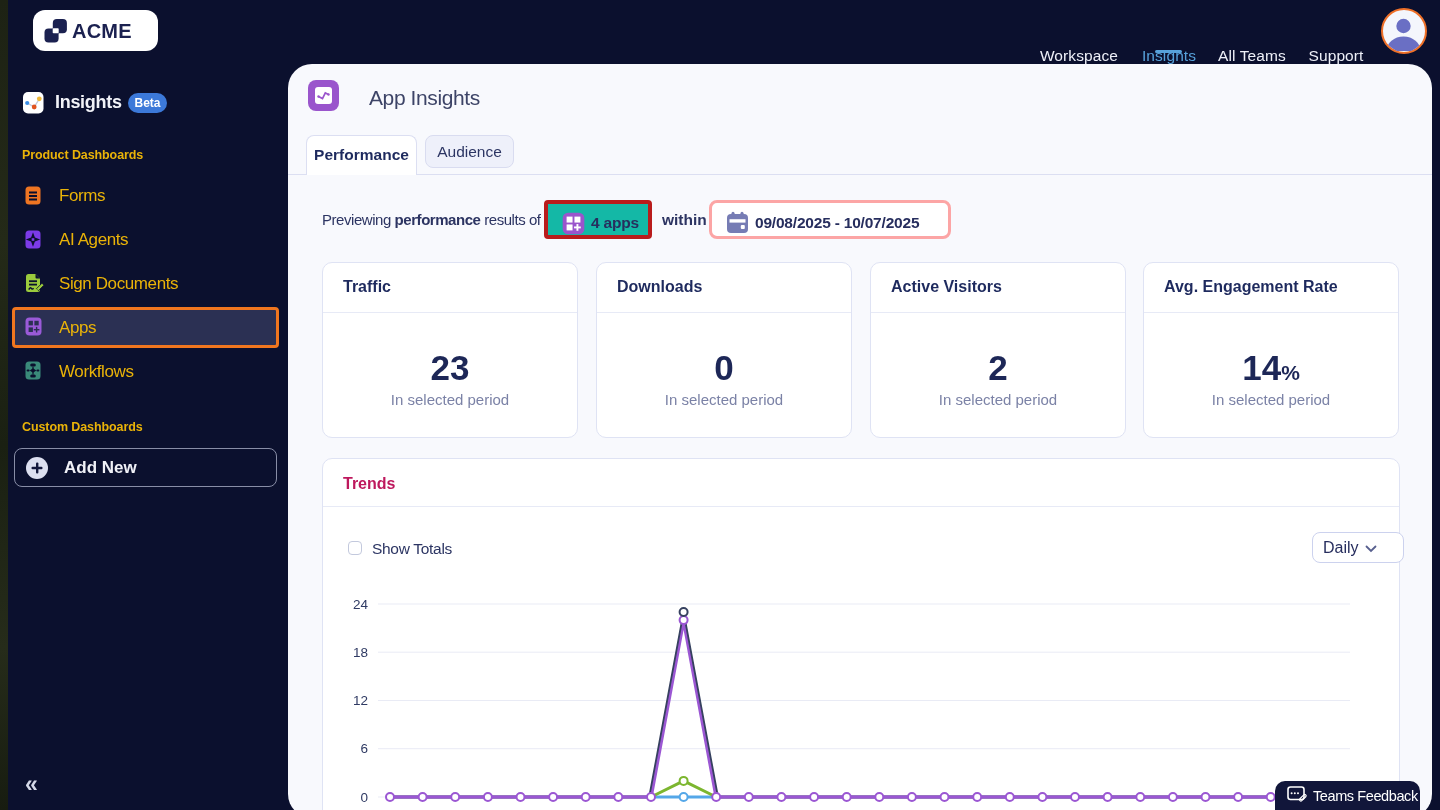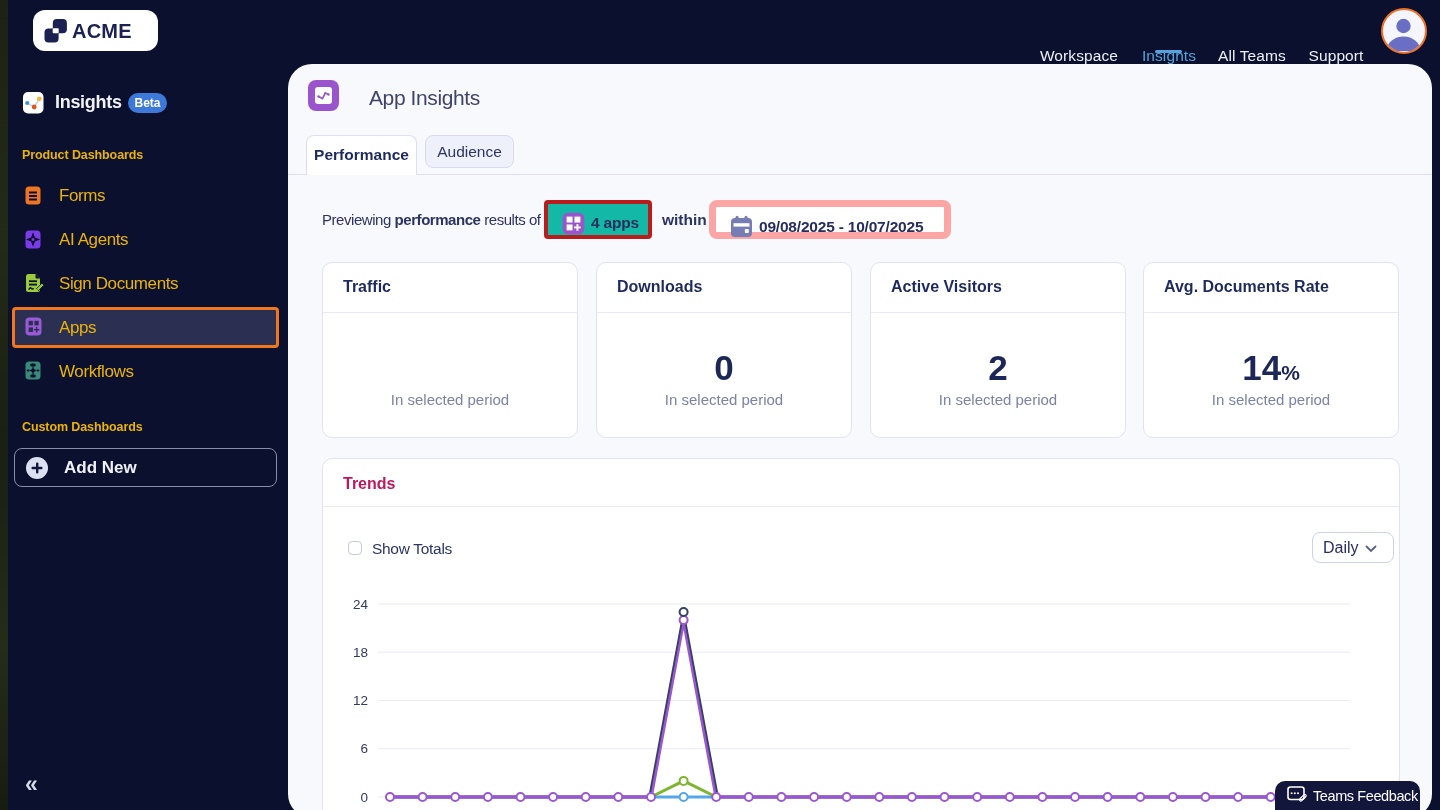--- a/index.html
+++ b/index.html
@@ -48,41 +48,41 @@
   #tab-aud { position:absolute; left:137px; top:71px; width:89px; height:33px; background:#eef0fa;
     border:1px solid #d9dcf0; border-radius:8px; font-size:15.5px; color:#2c3563; text-align:center; line-height:31px; }
 
   
   #prevrow { position:absolute; left:34px; top:136px; font-size:15px; color:#2c3462; line-height:39px; letter-spacing:-0.45px; }
   #btn-apps { position:absolute; left:256px; top:136px; width:108px; height:39px; background:#14b8a6;
     border:4px solid #b91c1c; border-radius:4px; }
   #btn-apps .t { position:absolute; left:43px; top:10px; font-size:15.5px; font-weight:bold; color:#272e5e; letter-spacing:-0.2px; }
   #within { position:absolute; left:374px; top:147px; font-size:15.5px; font-weight:bold; color:#2c3462; }
   #btn-date { position:absolute; left:421px; top:136px; width:242px; height:39px; background:#fff;
-    border:7px solid #fca5a5; border-radius:8px; }
+    border:3px solid #fca5a5; border-radius:8px; }
   #btn-date .t { position:absolute; left:43px; top:10.5px; font-size:15.5px; font-weight:bold; color:#272e5e; letter-spacing:-0.2px; }
 
   
   .scard { position:absolute; top:198px; width:256px; height:176px; background:#fff;
     border:1px solid #dfe3f4; border-radius:10px; }
   .scard .h { position:absolute; left:20px; top:15px; font-size:16px; font-weight:bold; color:#1e2a5e; }
   .scard .dv { position:absolute; left:0; top:49px; width:100%; height:1px; background:#e7eaf6; }
   .scard .num { position:absolute; left:0; top:85px; width:100%; text-align:center;
     font-size:35px; font-weight:bold; color:#1d2757; }
   .scard .num .pct { font-size:21px; }
   .scard .sub { position:absolute; left:0; top:128px; width:100%; text-align:center; font-size:15px; color:#7b82a6; }
 
   
   #trends { position:absolute; left:34px; top:394px; width:1078px; height:424px; background:#fff;
     border:1px solid #dfe3f4; border-radius:10px; }
   #trends .h { position:absolute; left:20px; top:16px; font-size:16px; font-weight:bold; color:#be185d; }
   #trends .dv { position:absolute; left:0; top:47px; width:100%; height:1px; background:#e7eaf6; }
   #cb { position:absolute; left:25px; top:82px; width:14px; height:14px; border:1.5px solid #c3c9dd; border-radius:4px; background:#fff;}
   #cb-lbl { position:absolute; left:49px; top:81px; font-size:15.5px; color:#2c3563; letter-spacing:-0.3px; }
-  #daily { position:absolute; left:989px; top:73px; width:82px; height:31px; background:#fff;
+  #daily { position:absolute; left:989px; top:73px; width:92px; height:31px; background:#fff;
     border:1px solid #ccd2ee; border-radius:8px; }
   #daily .t { position:absolute; left:10px; top:6px; font-size:16px; color:#272e5e; }
 
   
   #feedback { position:absolute; left:1275px; top:781px; width:145px; height:29px;
     background:#11163a; border-radius:10px 10px 0 0; }
   #feedback .t { position:absolute; left:38px; top:6.5px; font-size:14.5px; color:#fff; letter-spacing:-0.4px; }
 </style>
 </head>
 <body>
@@ -219,36 +219,37 @@
       <rect x="14.5" y="0.8" width="3" height="5" rx="1.5" fill="#767cb4"></rect>
       <rect x="3.5" y="8.2" width="16" height="3.4" fill="#fff"></rect>
       <rect x="14.8" y="14" width="4" height="4" rx="1" fill="#fff"></rect>
     </svg>
     <div class="t">09/08/2025 - 10/07/2025</div>
   </div>
 
   <div class="scard" style="left:34px;">
     <div class="h">Traffic</div>
       <div class="dv"></div>
+    <div class="num">23</div>
       <div class="sub">In selected period</div>
   </div>
   <div class="scard" style="left:308px;padding-left:12px;">
     <div class="h">Downloads</div>
       <div class="dv"></div>
     <div class="num">0</div>
       <div class="sub">In selected period</div>
   </div>
   <div class="scard" style="left:582px;">
     <div class="h">Active Visitors</div>
       <div class="dv"></div>
     <div class="num">2</div>
       <div class="sub">In selected period</div>
   </div>
   <div class="scard" style="left:855px;">
-    <div class="h">Avg. Documents Rate</div>
+    <div class="h">Avg. Engagement Rate</div>
       <div class="dv"></div>
     <div class="num">14<span class="pct">%</span></div>
       <div class="sub">In selected period</div>
   </div>
 
   <div id="trends">
     <div class="h">Trends</div>
       <div class="dv"></div>
     <div id="cb"></div>
       <div id="cb-lbl">Show Totals</div>

